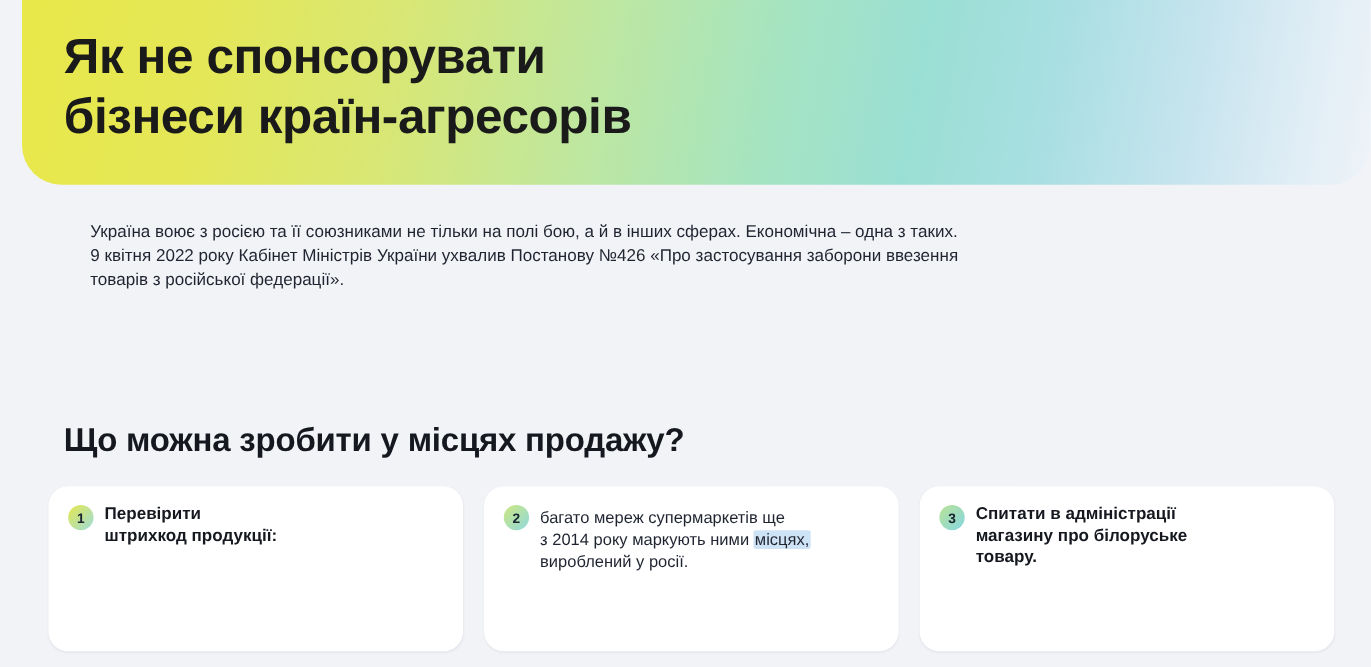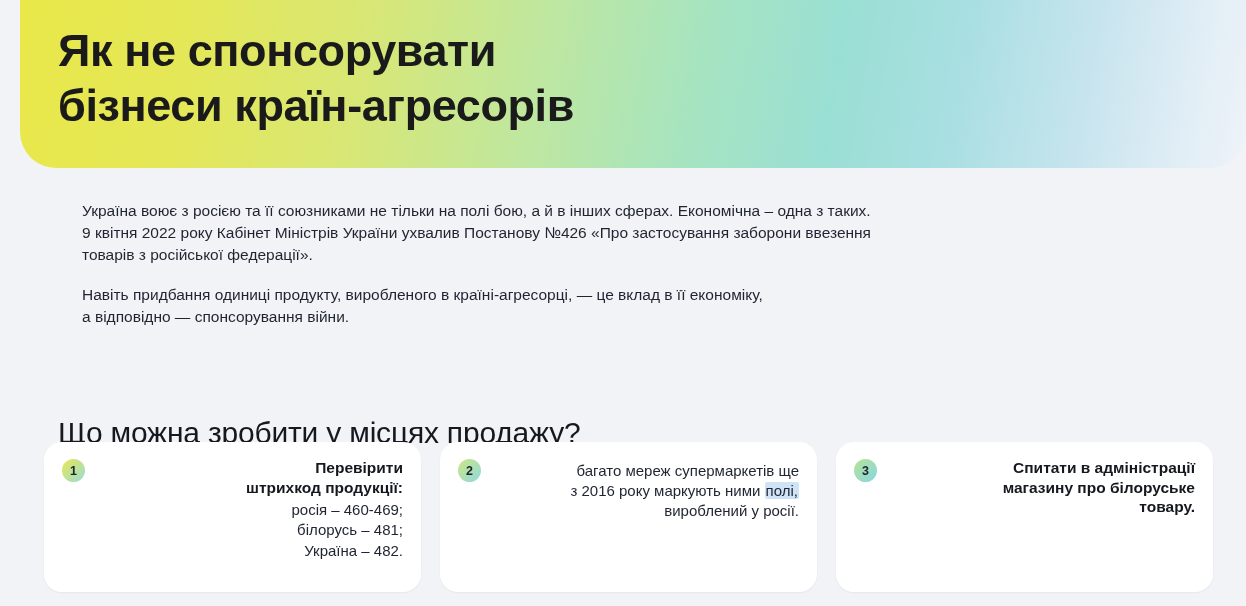--- a/index.html
+++ b/index.html
@@ -70,24 +70,23 @@
     white-space: pre-line;
   }
   .intro p:last-child { margin-bottom: 0; }
 
   
   .section-heading {
     position: absolute;
     left: 58px;
     top: 384px;
     font-size: 30px;
-    font-weight: normal;
+    font-weight: bold;
     color: #15181f;
     letter-spacing: -0.2px;
-    margin-top: 32px;
   }
 
   
   .cards {
     position: absolute;
     left: 44px;
     top: 442px;
     width: 1170px;
     display: flex;
     gap: 19px;
@@ -116,21 +115,21 @@
     color: #1b2430;
     font-size: 12.5px;
     font-weight: bold;
     display: flex;
     align-items: center;
     justify-content: center;
     margin-top: 1px;
   }
   .badge-2 { background: linear-gradient(135deg, #cfe77f 0%, #8fd9e0 100%); }
   .badge-3 { background: linear-gradient(135deg, #b9e394 0%, #86d6e4 100%); }
-  .card-body { flex: 1 1 auto; text-align: right; }
+  .card-body { flex: 1 1 auto; }
   .card-title {
     font-size: 15.5px;
     font-weight: bold;
     line-height: 1.27;
     color: #15181f;
     white-space: pre-line;
   }
   .card-text {
     margin-top: 3px;
     font-size: 15px;
@@ -151,47 +150,42 @@
 
   <div class="banner">
     <div class="banner-title">Як не спонсорувати
 бізнеси країн-агресорів</div>
   </div>
 
   <div class="intro">
     <p>Україна воює з росією та її союзниками не тільки на полі бою, а й в інших сферах. Економічна – одна з таких.
 9 квітня 2022 року Кабінет Міністрів України ухвалив Постанову №426 «Про застосування заборони ввезення
 товарів з російської федерації».</p>
-    <p>Навіть придбання одиниці продукту, виробленого в країні-агресорці, — це вклад в її економіку,
-а відповідно — спонсорування війни.</p>
   </div>
 
   <div class="section-heading">Що можна зробити у місцях продажу?</div>
 
   <div class="cards">
 
     <div class="card">
       <div class="card-inner">
         <div class="badge">1</div>
         <div class="card-body">
           <div class="card-title">Перевірити
 штрихкод продукції:</div>
-          <div class="card-text">росія – 460-469;
-білорусь – 481;
-Україна – 482.</div>
         </div>
       </div>
     </div>
 
     <div class="card">
       <div class="card-inner">
         <div class="badge badge-2">2</div>
         <div class="card-body">
           <div class="card-text"><span>багато мереж супермаркетів ще
-з 2016 року маркують ними </span><span class="hl">полі,</span><span>
+з 2014 року маркують ними </span><span class="hl">місцях,</span><span>
 вироблений у росії.</span></div>
         </div>
       </div>
     </div>
 
     <div class="card">
       <div class="card-inner">
         <div class="badge badge-3">3</div>
         <div class="card-body">
           <div class="card-title">Спитати в адміністрації

